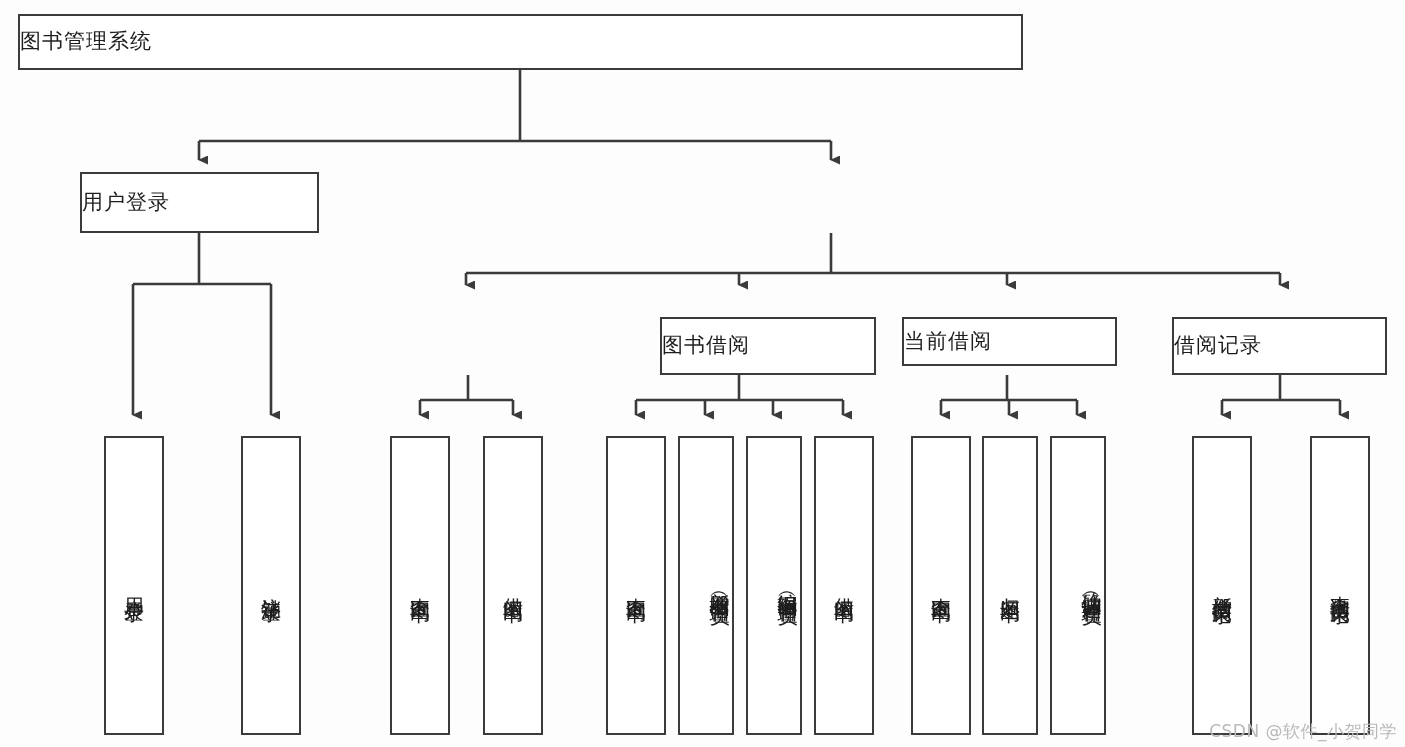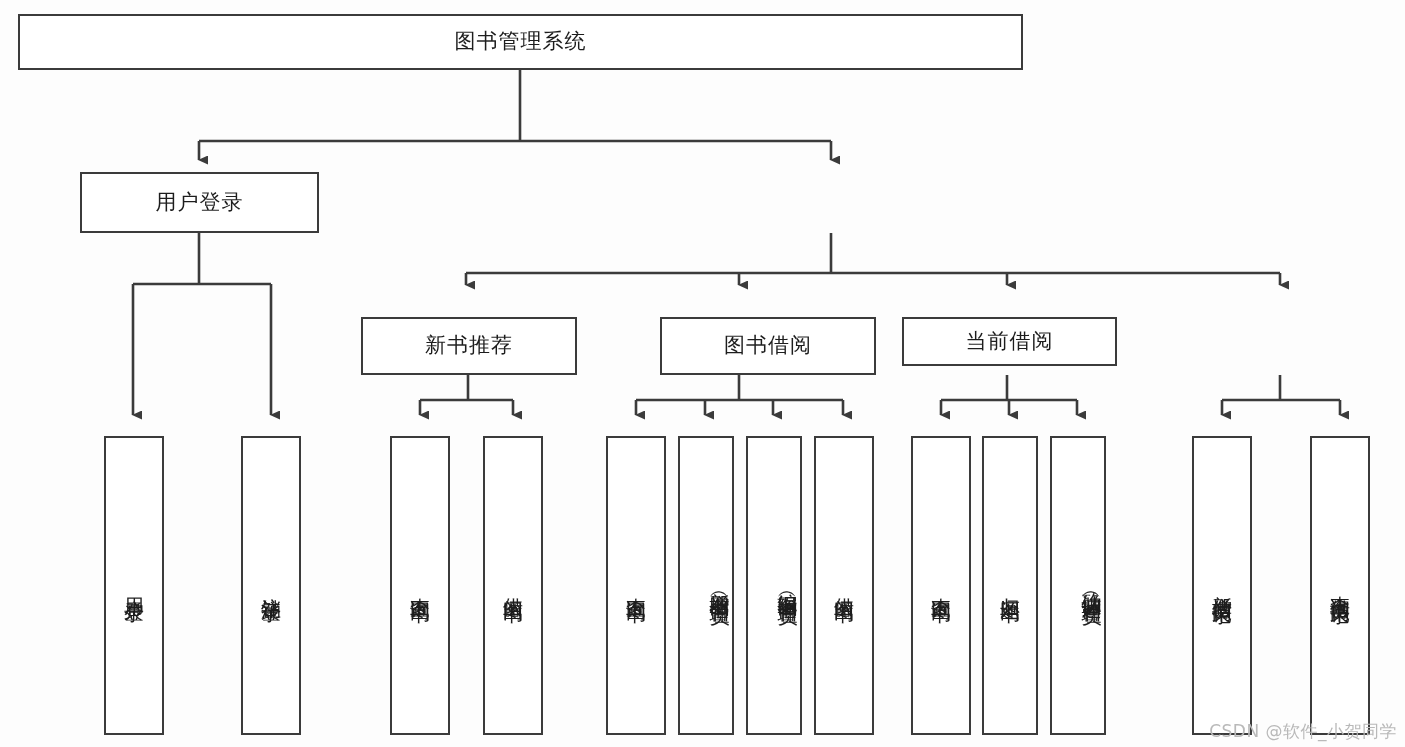--- a/index.html
+++ b/index.html
@@ -26,21 +26,21 @@
     height: 747px;
     pointer-events: none;
   }
   .node {
     position: absolute;
     box-sizing: border-box;
     background: #ffffff;
     border: 2px solid #3b3b3b;
     display: flex;
     align-items: center;
-    justify-content: center;
+    justify-content: flex-start;
     color: #1d1d1d;
   }
   .node.horizontal {
     font-size: 21px;
     letter-spacing: 1px;
     line-height: 1.2;
   }
   .node.vertical {
     writing-mode: vertical-rl;
     text-orientation: upright;
@@ -127,28 +127,28 @@
   </svg>
 
   <div class="node horizontal" style="left:18px; top:14px; width:1005px; height:56px;">
     <span class="node-label">图书管理系统</span>
   </div>
 
   <div class="node horizontal" style="left:80px; top:172px; width:239px; height:61px;">
     <span class="node-label">用户登录</span>
   </div>
 
-  <div class="node horizontal" style="left:361px; top:317px; width:216px; height:58px;">
-    <span class="node-label">新书推荐</span>
-  </div>
   <div class="node horizontal" style="left:632px; top:317px; width:216px; height:58px;margin-left:28px;">
     <span class="node-label">图书借阅</span>
   </div>
   <div class="node horizontal" style="left:902px; top:317px; width:215px; height:49px;">
     <span class="node-label">当前借阅</span>
+  </div>
+  <div class="node horizontal" style="left:1172px; top:317px; width:215px; height:58px;">
+    <span class="node-label">借阅记录</span>
   </div>
 
   <div class="node vertical short" style="left:104px; top:436px; width:60px; height:299px;">
     <span class="node-label">用户登录</span>
   </div>
   <div class="node vertical short" style="left:241px; top:436px; width:60px; height:299px;">
     <span class="node-label">注销登录</span>
   </div>
 
   <div class="node vertical short" style="left:390px; top:436px; width:60px; height:299px;">

